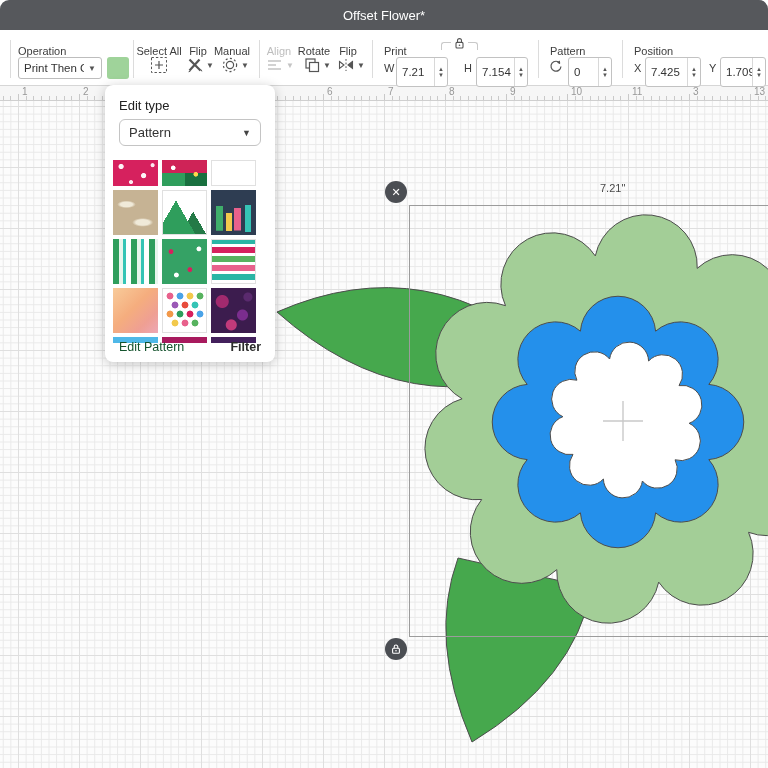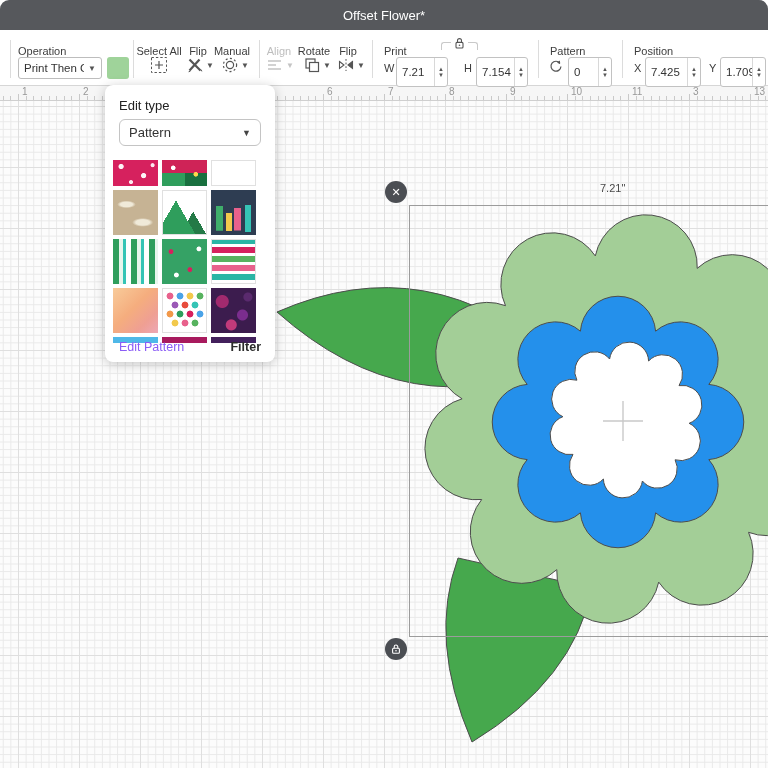--- a/index.html
+++ b/index.html
@@ -62,21 +62,21 @@
   .popup-dd{position:absolute;left:14px;top:34px;width:142px;height:27px;border:1px solid #c4c4c4;
     border-radius:6px;display:flex;align-items:center;box-sizing:border-box;padding:0 9px;
     font-size:13px;color:#333;justify-content:space-between;background:#fff;}
   .popup-dd .caret{font-size:9px;color:#444;}
   .pgrid{position:absolute;left:8px;top:75px;width:152px;height:185px;overflow:hidden;
     display:flex;flex-wrap:wrap;align-content:flex-start;gap:4px;}
   .pswatch{width:45px;box-sizing:border-box;}
   .pswatch.bordered{border:1px solid #e0e0e0;}
   .popup-footer{position:absolute;left:14px;right:14px;bottom:8px;display:flex;
     justify-content:space-between;font-size:12.5px;}
-  .edit-pattern{color:#8b5cf6;}
+  .edit-pattern{color:#14532d;}
   .filter{color:#2b2b2b;font-weight:bold;}
 </style>
 </head>
 <body>
 
 <div class="canvas">
   <svg class="shapes" id="shapes-svg" width="768" height="668">
       <path d="M277,212 Q430,145 560,262 Q410,330 277,212 Z" fill="#46a84d" stroke="#4d4d4d" stroke-width="1"></path>
       <path d="M472,642 Q428,540 458,458 L592,488 Q574,580 472,642 Z" fill="#46a84d" stroke="#4d4d4d" stroke-width="1"></path>
       <path d="M595.3,155.9 A51.5,51.5 0 0 1 697.2,168.4 A51.5,51.5 0 0 1 772.3,238.5 A51.5,51.5 0 0 1 791.9,339.2 A51.5,51.5 0 0 1 748.5,432.3 A51.5,51.5 0 0 1 658.7,482.1 A51.5,51.5 0 0 1 556.8,469.6 A51.5,51.5 0 0 1 481.7,399.5 A51.5,51.5 0 0 1 462.1,298.8 A51.5,51.5 0 0 1 505.5,205.7 A51.5,51.5 0 0 1 595.3,155.9 Z" fill="#a3ce97" stroke="#4d4d4d" stroke-width="1"></path>

